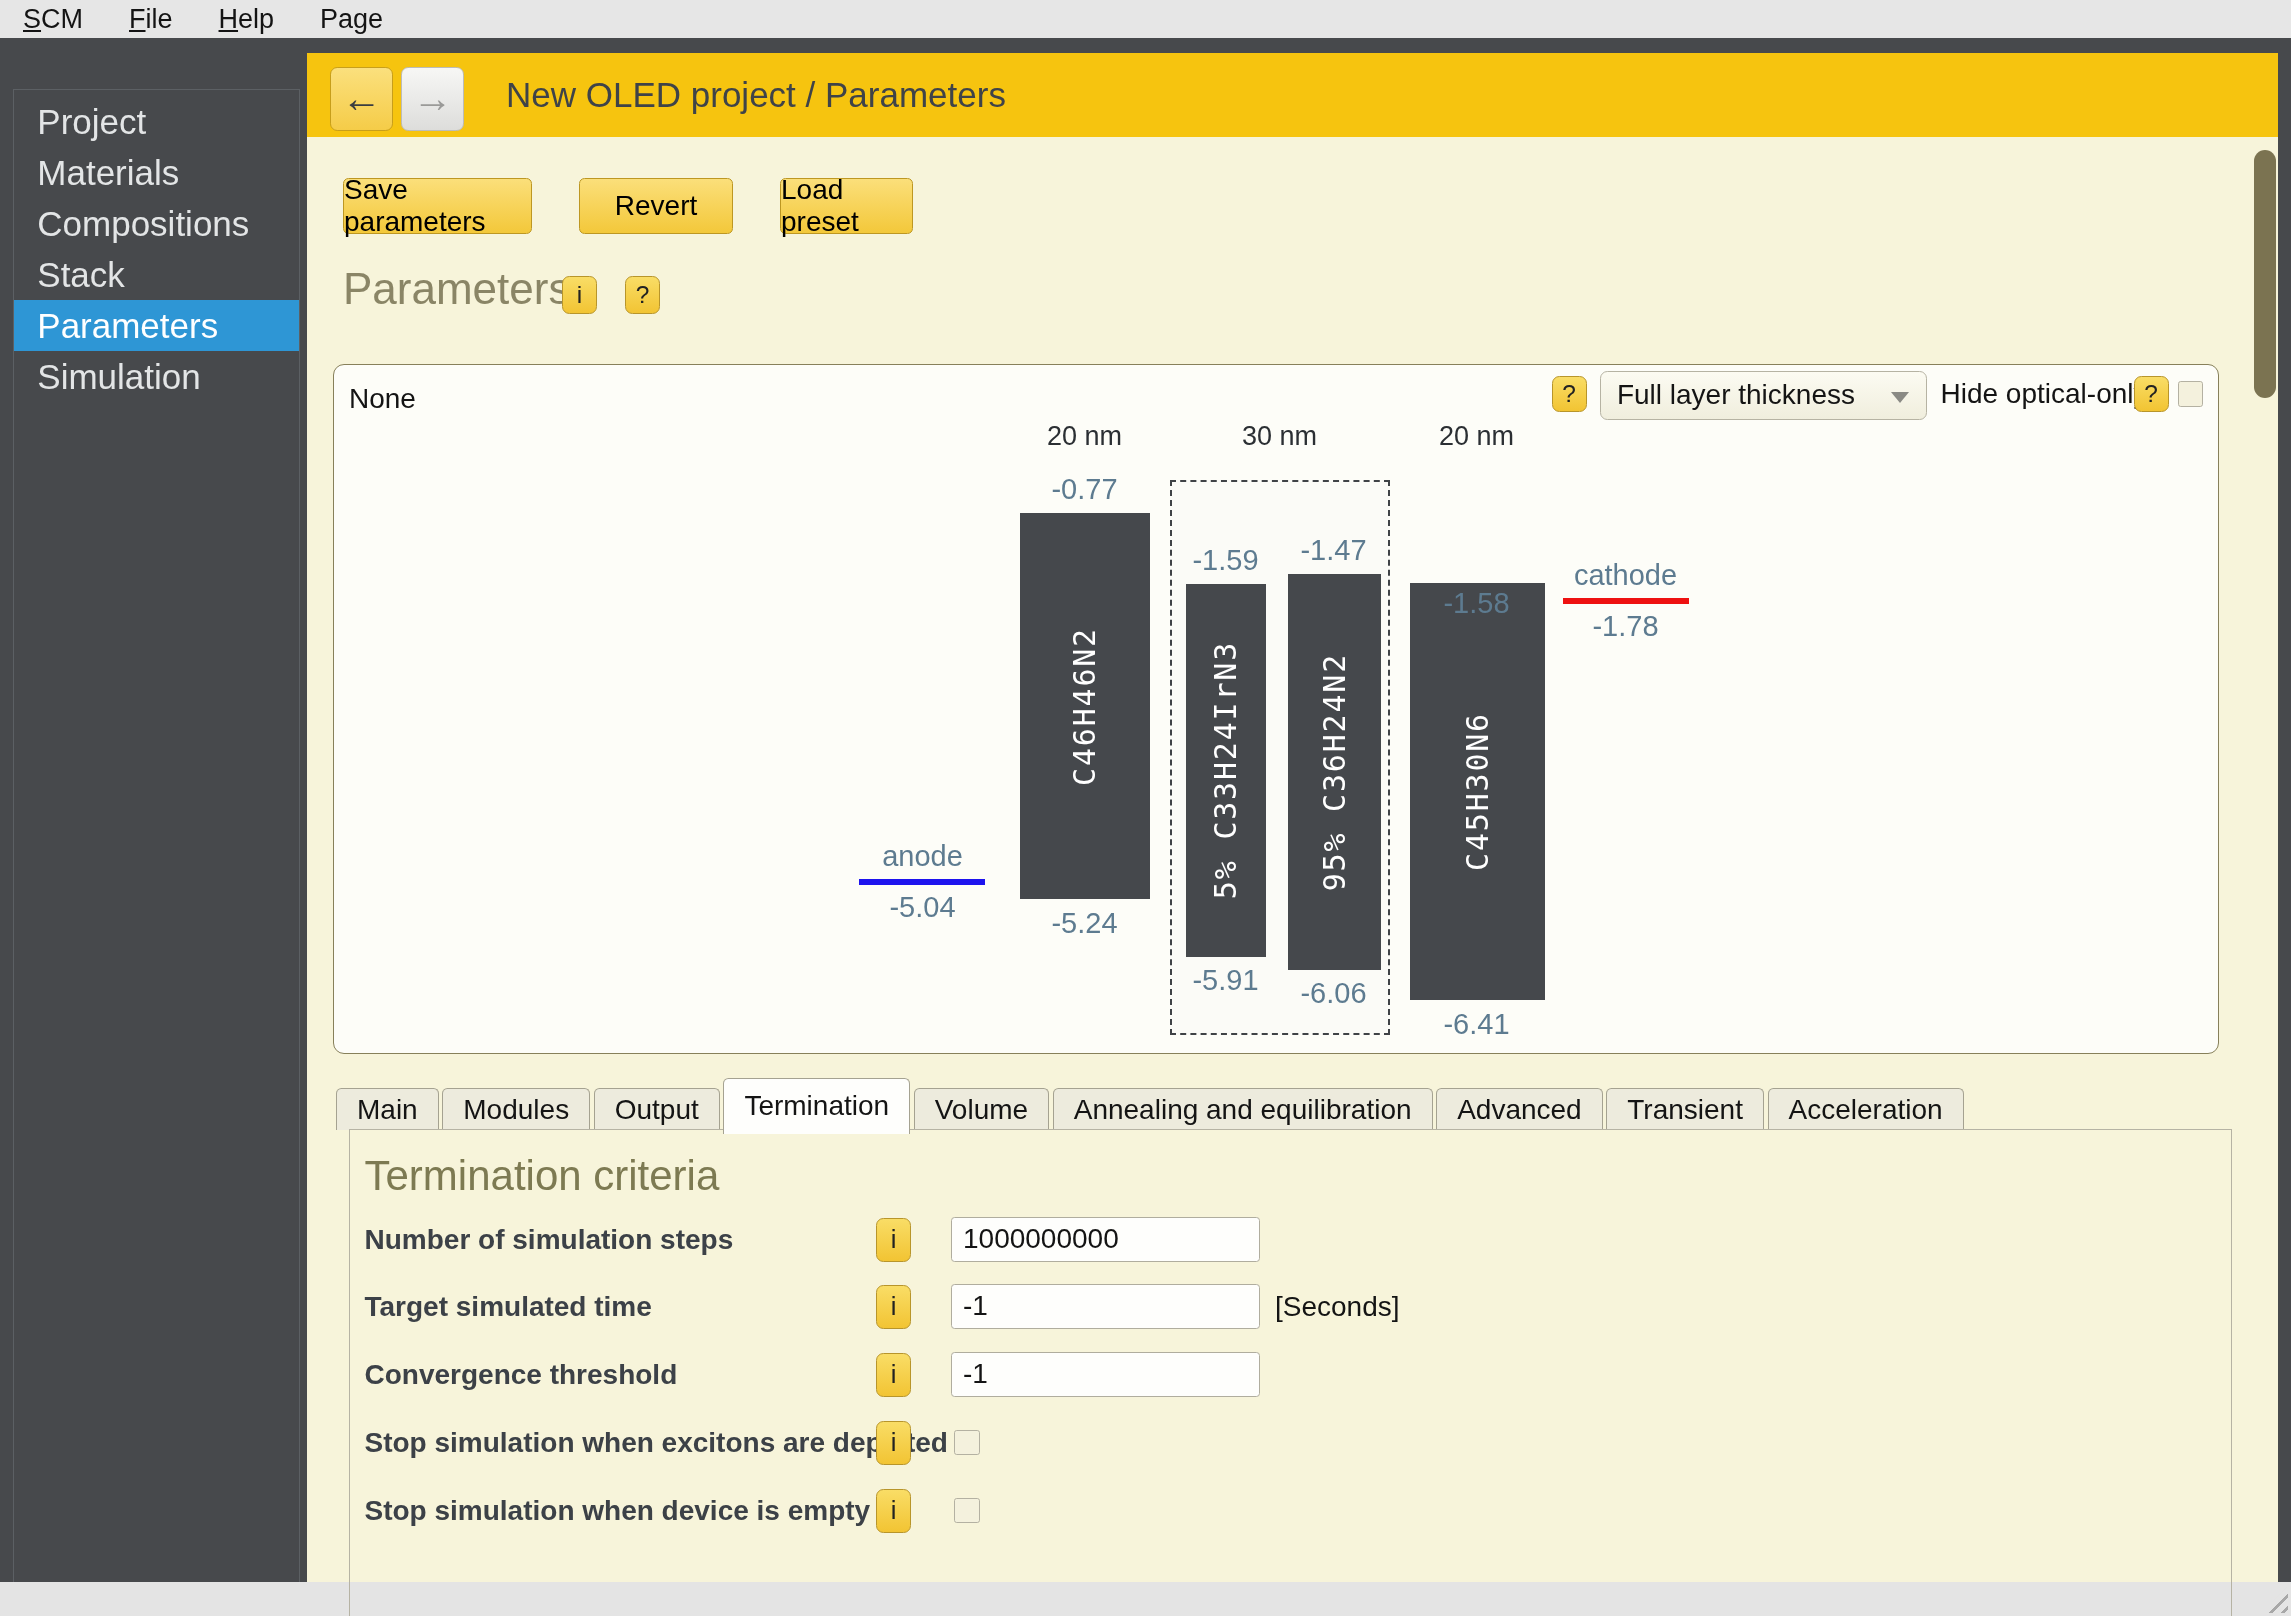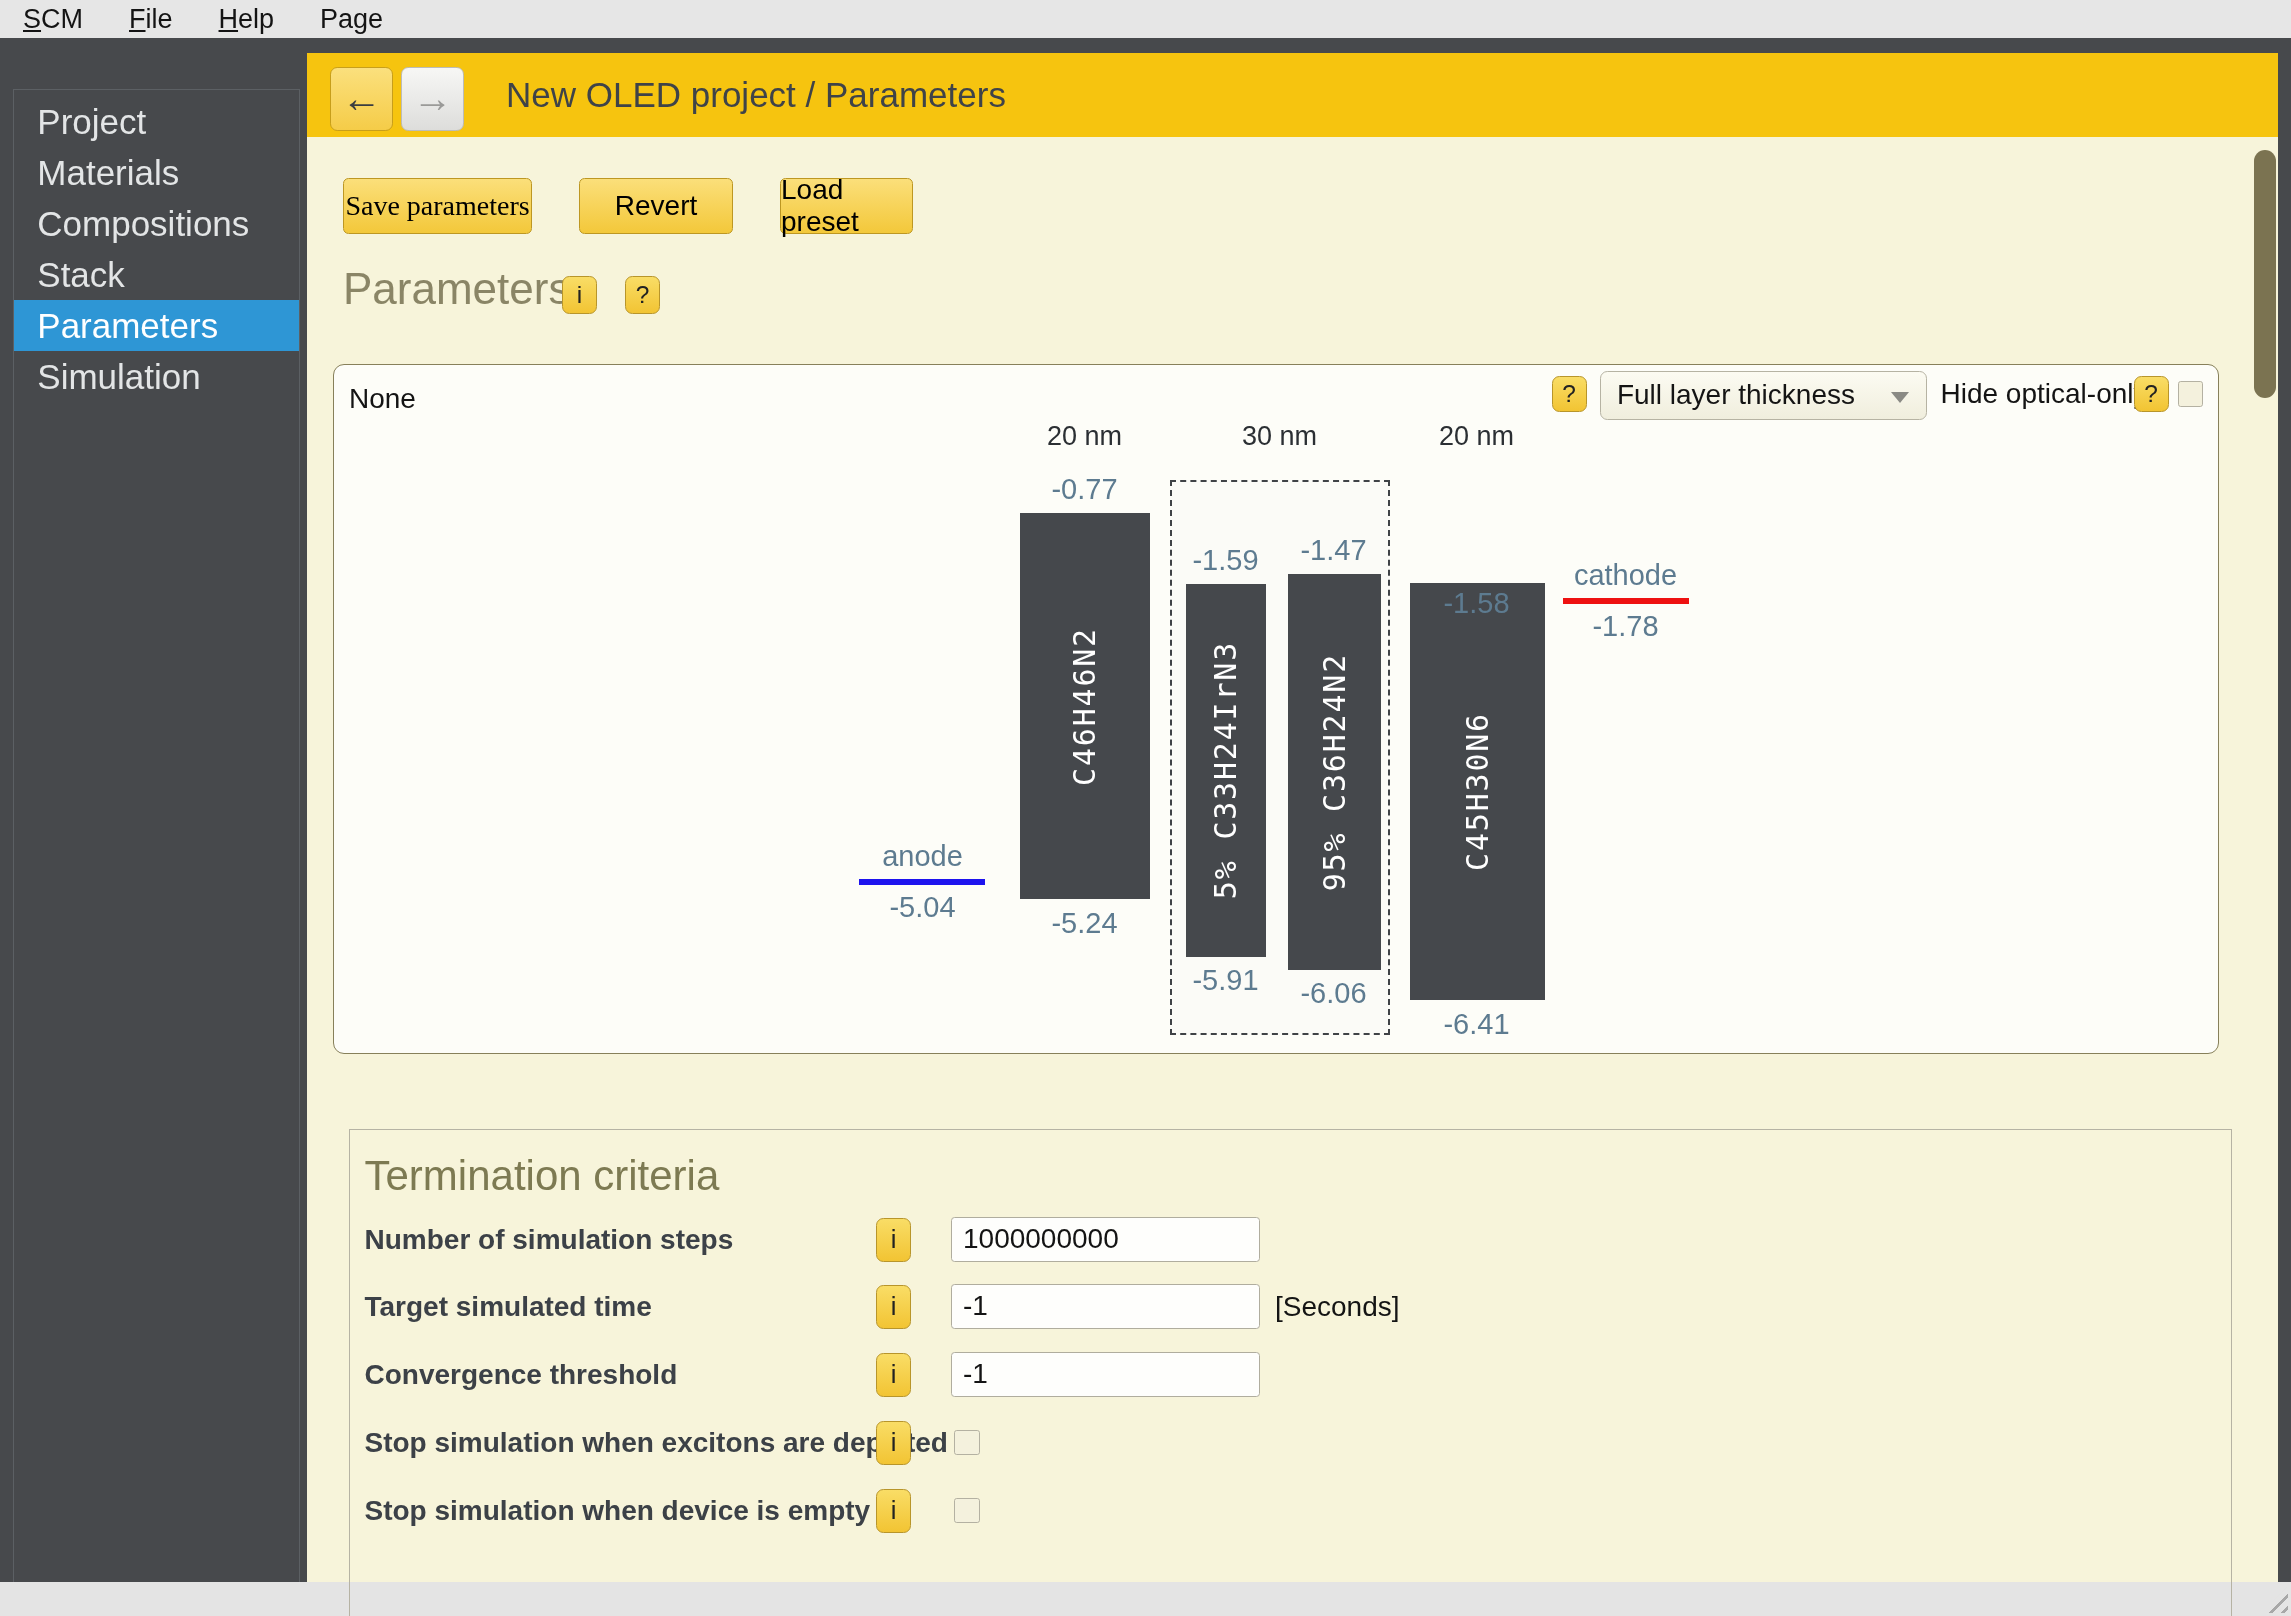--- a/index.html
+++ b/index.html
@@ -113,21 +113,21 @@
   <div id="gold-header">
     <div id="back-btn" class="nav-btn">
       <span>←</span>
     </div>
     <div id="fwd-btn" class="nav-btn">
       <span>→</span>
     </div>
     <div id="crumb-title">New OLED project / Parameters</div>
   </div>
 
-  <div class="btn-yellow" style="left:36px;  width:189px;font-family:Liberation Serif, serif;">Save parameters</div>
+  <div class="btn-yellow" style="left:36px;  width:189px;">Save parameters</div>
   <div class="btn-yellow" style="left:272px; width:154px;">Revert</div>
   <div class="btn-yellow" style="left:473px; width:133px;">Load preset</div>
 
   <div id="page-heading">Parameters</div>
   <div class="mini-btn" style="left:255px; top:223px;">i</div>
   <div class="mini-btn" style="left:318px; top:223px;">?</div>
 
   <div id="chart-panel">
     <div id="chart-none">None</div>
     <div class="mini-btn" style="left:1218px; top:11px; width:35px; height:36px;">?</div>
@@ -165,20 +165,31 @@
         <div class="nm" style="left: 1143px; top: 56px;">20 nm</div>
         <div class="electrode-name" style="left: 589px; top: 475px;">anode</div>
         <div class="electrode-line" style="left: 525px; top: 514px; width: 126px; background: rgb(29, 19, 238);"></div>
         <div class="val" style="left: 589px; top: 526px; color: rgb(93, 123, 144);">-5.04</div>
         <div class="electrode-name" style="left: 1292px; top: 194px;">cathode</div>
         <div class="electrode-line" style="left: 1229px; top: 233px; width: 126px; background: rgb(238, 17, 17);"></div>
         <div class="val" style="left: 1292px; top: 245px; color: rgb(93, 123, 144);">-1.78</div>
       </div>
   </div>
 
+  <div id="tabs">
+      <div class="tab">Main</div>
+      <div class="tab">Modules</div>
+      <div class="tab">Output</div>
+      <div class="tab active">Termination</div>
+      <div class="tab">Volume</div>
+      <div class="tab">Annealing and equilibration</div>
+      <div class="tab">Advanced</div>
+      <div class="tab">Transient</div>
+      <div class="tab">Acceleration</div>
+    </div>
 
   <div id="form-panel">
     <div id="form-heading">Termination criteria</div>
     <div id="form-rows">
         <div class="form-row" style="top: 84px;">
           <div class="form-label">Number of simulation steps</div>
           <div class="info-btn">i</div>
           <input class="form-input" type="text" value="1000000000" style="">
         </div>
         <div class="form-row" style="top: 151px;">

